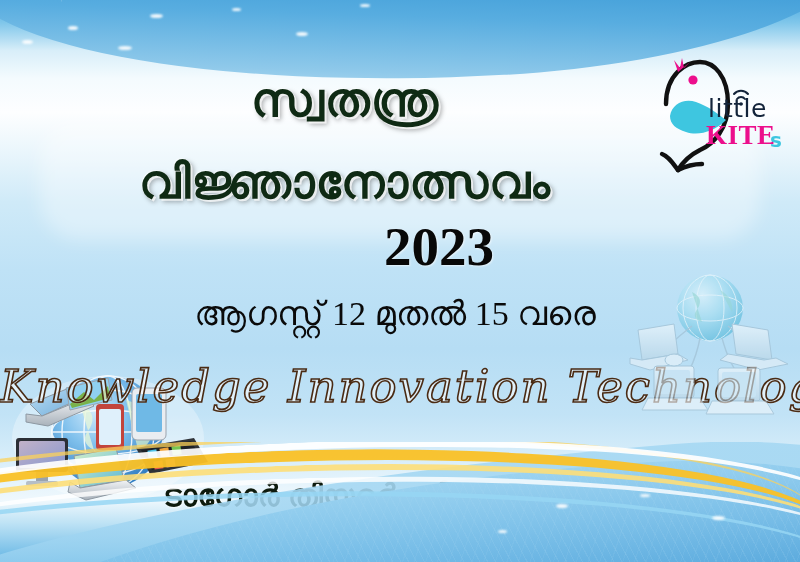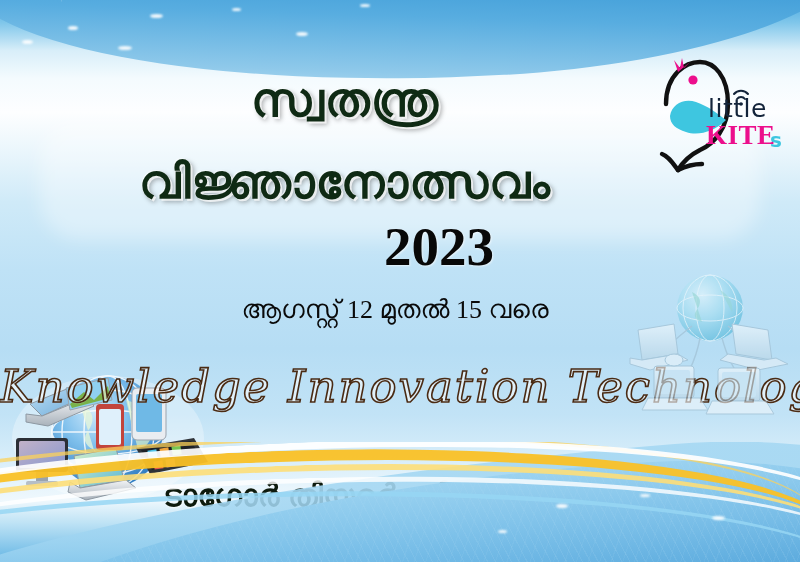--- a/index.html
+++ b/index.html
@@ -71,21 +71,21 @@
   #year{
     position:absolute;left:0;width:790px;text-align:center;top:215px;
     font-family:"Liberation Serif","DejaVu Serif",serif;
     font-weight:bold;font-size:55px;color:#080808;
     text-shadow:1px 1px 2px rgba(255,255,255,.6);
     padding-left:44px;
   }
   #dates{
     position:absolute;left:0;width:790px;text-align:center;top:295px;
     font-family:"Liberation Serif","DejaVu Serif",serif;
-    font-size:26px;color:#0a0a0a;white-space:nowrap;
+    font-size:34px;color:#0a0a0a;white-space:nowrap;
   }
   #tagline{
     position:absolute;left:0;width:800px;text-align:center;top:360px;
     font-family:"DejaVu Serif","Liberation Serif",serif;
     font-style:italic;font-size:45px;letter-spacing:2px;
     color:rgba(255,255,255,.30);
     -webkit-text-stroke:1.6px #4a2b14;
     text-shadow:0 1px 1px rgba(255,255,255,.35);
     white-space:nowrap;
   }

